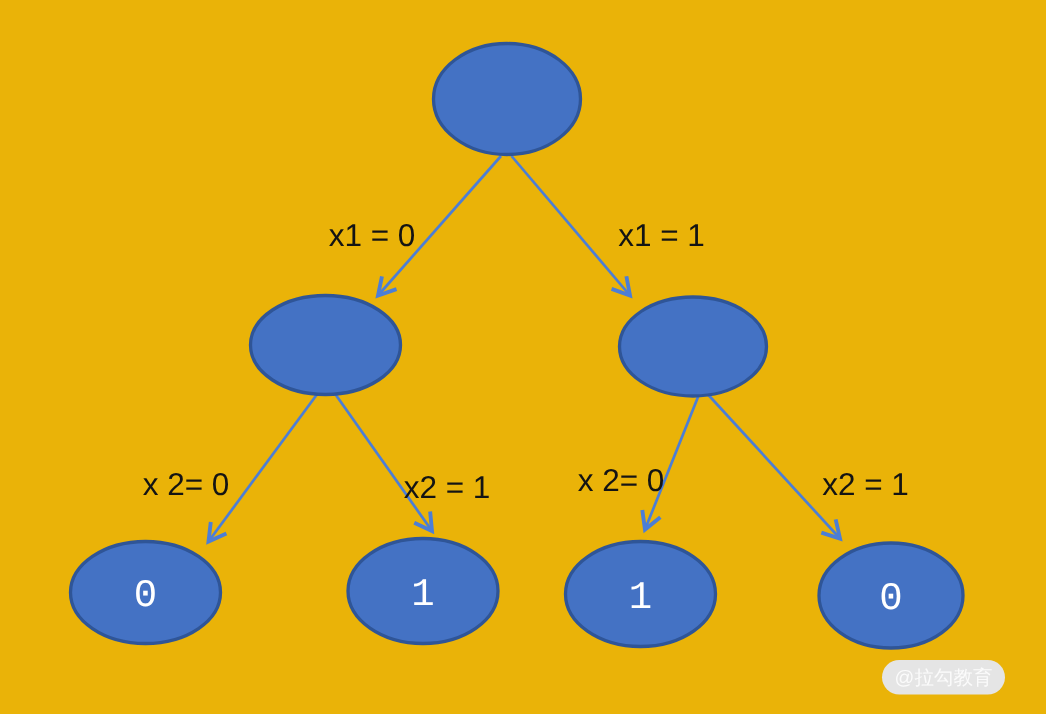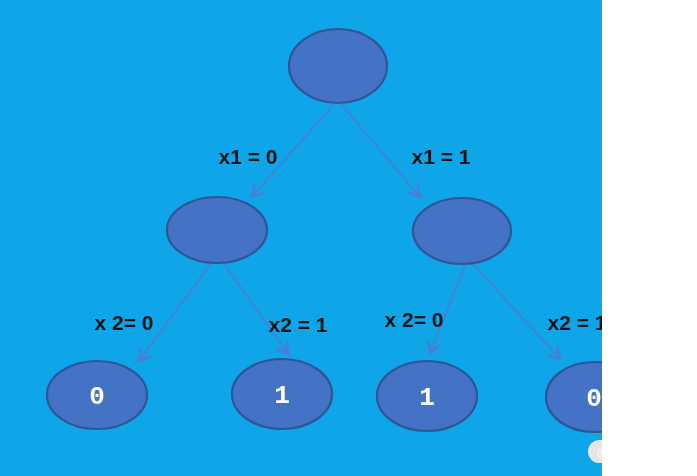--- a/index.html
+++ b/index.html
@@ -1,23 +1,22 @@
 <!DOCTYPE html>
 <html style="--node-fill: #4472C4; --node-border: #2F5597; --edge-color: #4C7ED6; --label-color: #141414; --leaf-text: #FFFFFF; --watermark-bg: #E5E5E5; --watermark-text: #FBFBFB;"><head>
 <meta charset="utf-8">
 <style>
   html, body { margin: 0; padding: 0; background: #ffffff; }
   .canvas {
     position: relative;
-    width: 602px;
+    width: 697px;
     height: 476px;
-    background: #0ea5e9;
+    background: #eab308;
     overflow: hidden;
     font-family: "Liberation Sans", sans-serif;
-    font-weight: bold;
   }
   svg { display: block; }
   .node {
     fill: var(--node-fill, #4472C4);
     stroke: var(--node-border, #2F5597);
     stroke-width: 2.2;
   }
   .edge {
     stroke: var(--edge-color, #4C7ED6);
     stroke-width: 1.8;

